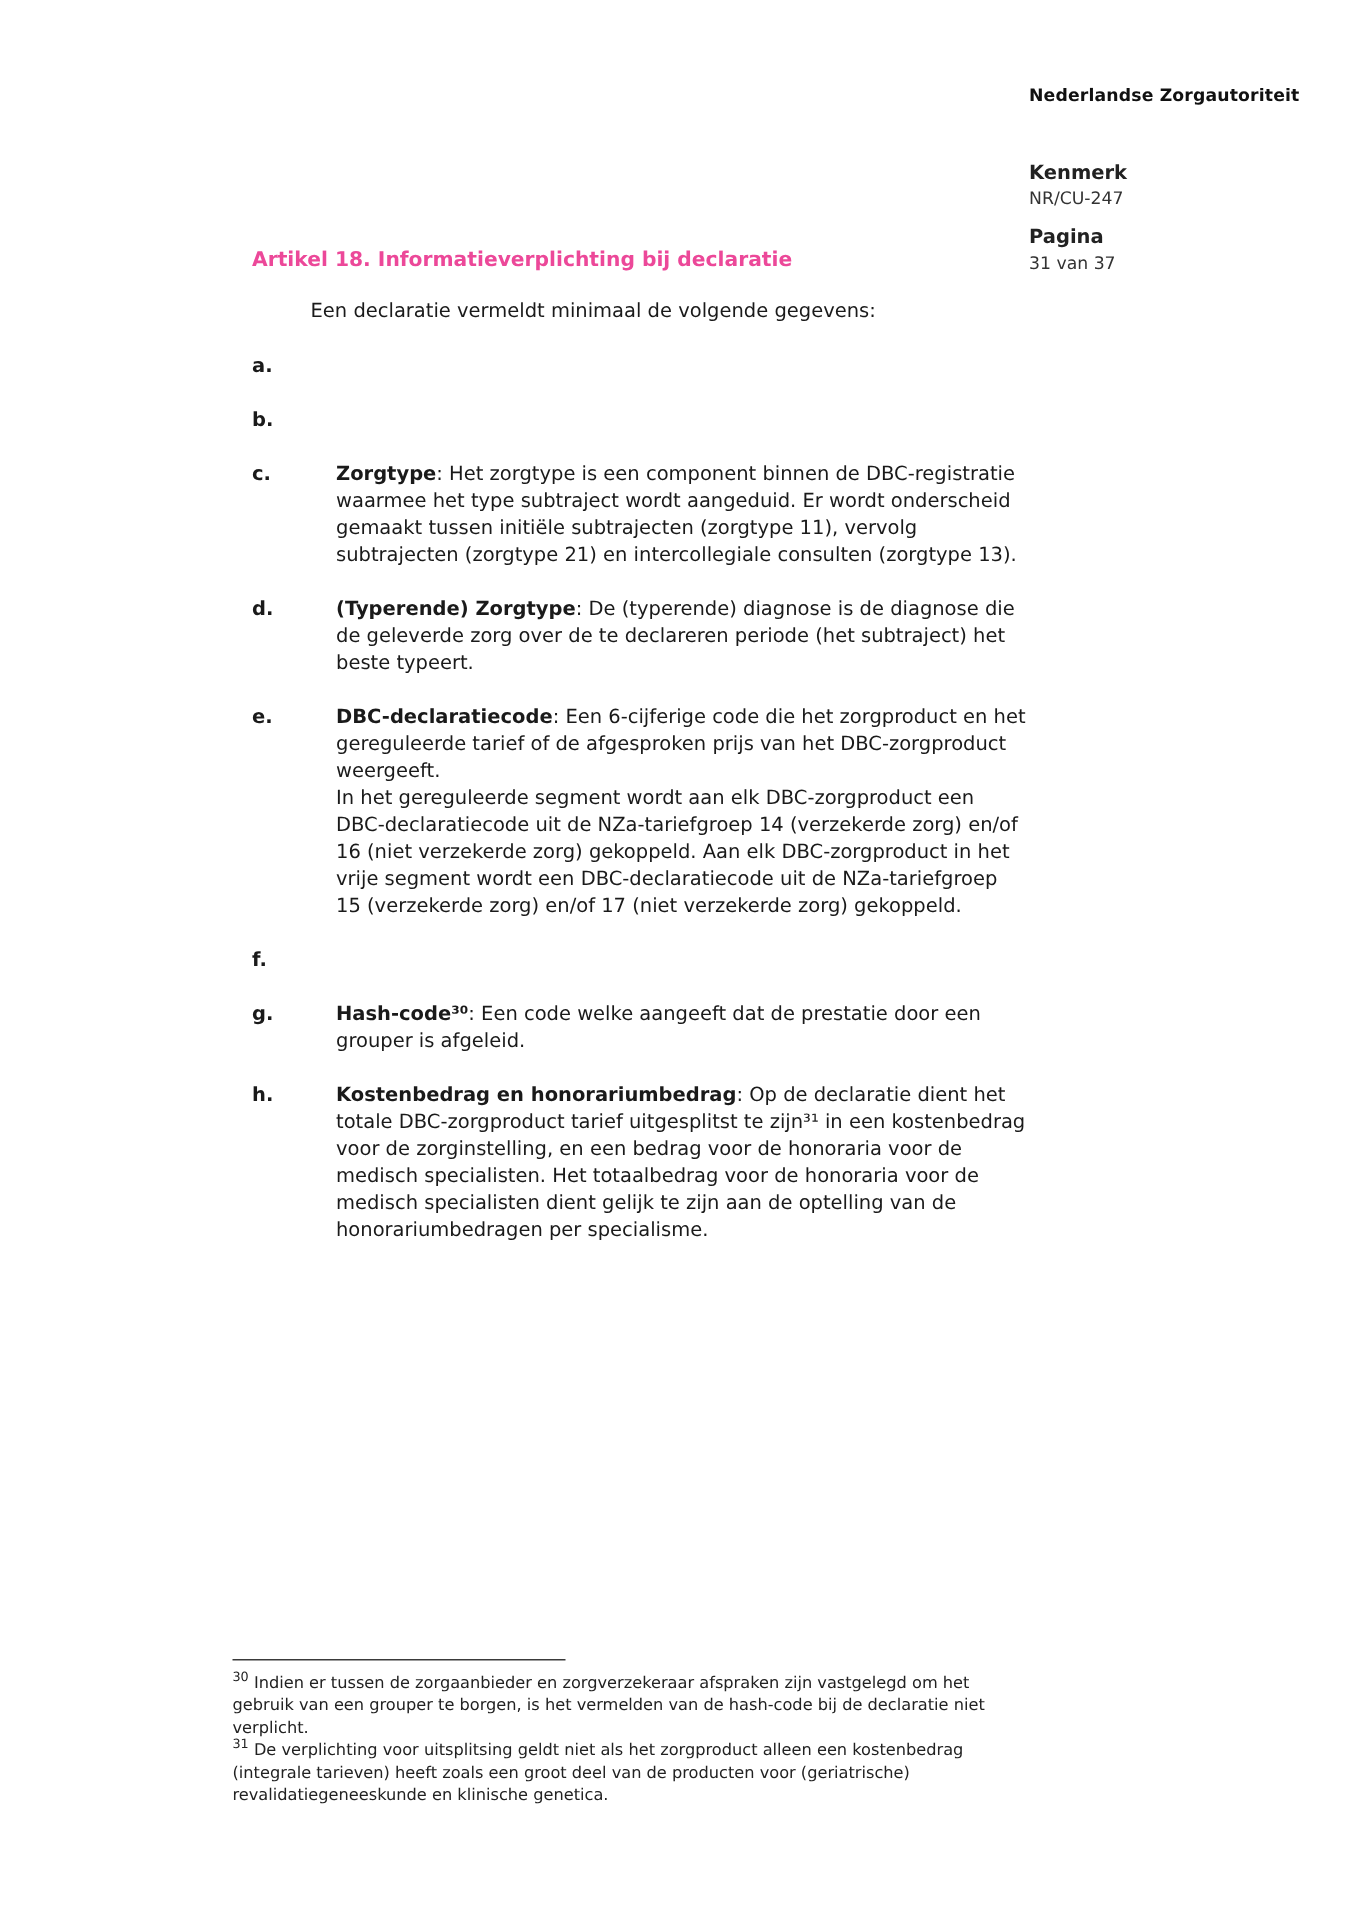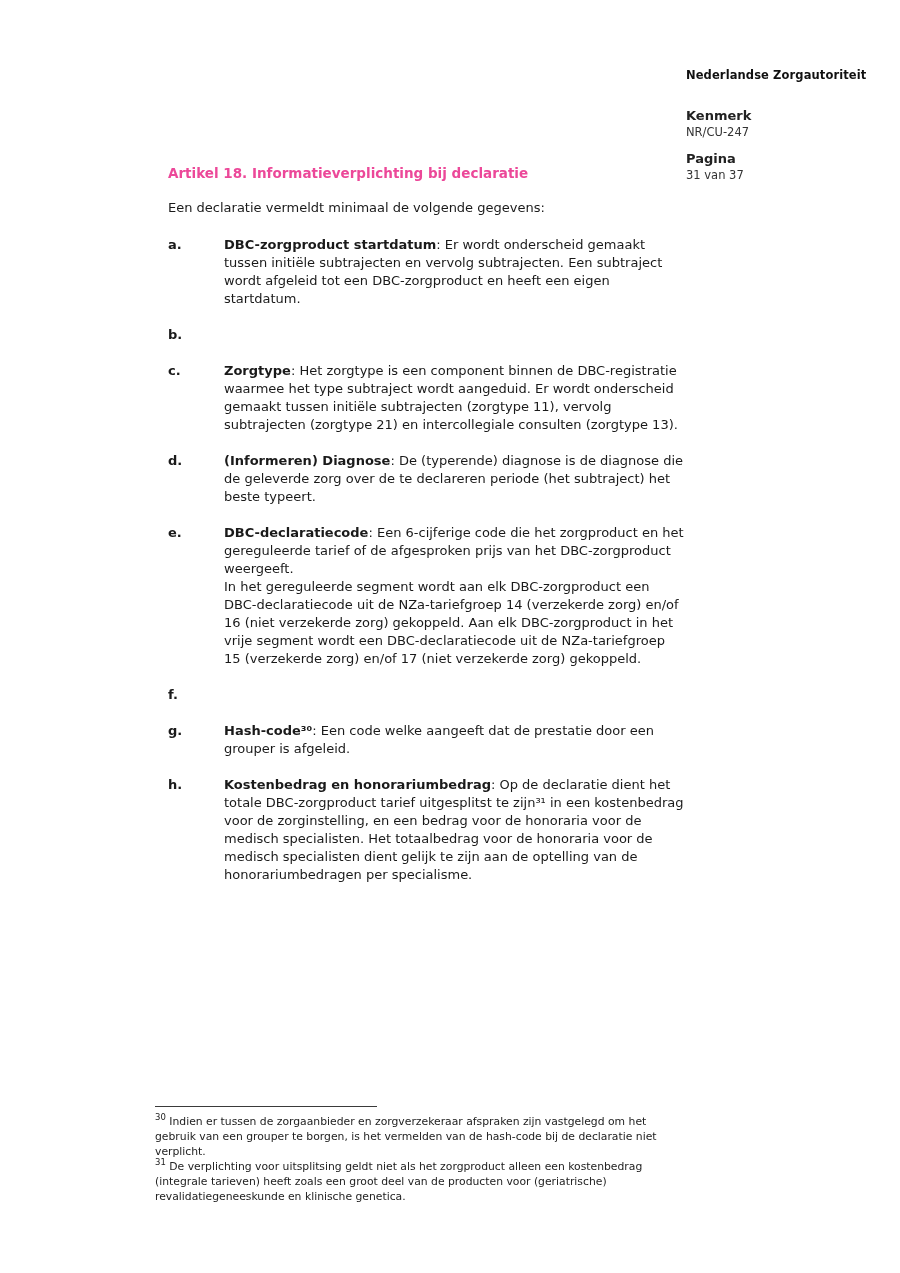--- a/index.html
+++ b/index.html
@@ -8,21 +8,21 @@
     width: 900px;
     height: 1273px;
     background: #ffffff;
     color: #1a1a1a;
     font-family: "DejaVu Sans", sans-serif;
     overflow: hidden;
   }
   .org {
     position: absolute;
     left: 686px;
-    top: 68px;
+    top: 56px;
     font-size: 11.5px;
     font-weight: bold;
     color: #111111;
     letter-spacing: 0.1px;
   }
   .meta {
     position: absolute;
     left: 686px;
     top: 108px;
   }
@@ -60,21 +60,21 @@
   }
   .section-row {
     display: flex;
     margin-top: 23px;
   }
   .section-number {
     width: 56px;
     flex-shrink: 0;
     font-weight: bold;
   }
-  .intro { margin-top: 17px; }
+  .intro { margin-top: 17px; margin-left: 39px; }
   .list { margin-top: 19px; }
   .item {
     display: flex;
     margin-bottom: 18px;
   }
   .item-letter {
     width: 56px;
     flex-shrink: 0;
     font-weight: bold;
   }
@@ -120,35 +120,34 @@
 
     <div class="article-heading">Artikel 18. Informatieverplichting bij declaratie</div>
 
 
     <div class="intro">Een declaratie vermeldt minimaal de volgende gegevens:</div>
 
     <div class="list">
 
       <div class="item">
         <div class="item-letter">a.</div>
-        <div class="item-body"><span class="term">DBC-zorgproduct startdatum</span><span>: Er wordt onderscheid gemaakt tussen initiële subtrajecten en vervolg subtrajecten. Een subtraject wordt afgeleid tot een DBC-zorgproduct en heeft een eigen startdatum.</span></div>
       </div>
 
       <div class="item">
         <div class="item-letter">b.</div>
       </div>
 
       <div class="item">
         <div class="item-letter">c.</div>
         <div class="item-body"><span class="term">Zorgtype</span><span>: Het zorgtype is een component binnen de DBC-registratie waarmee het type subtraject wordt aangeduid. Er wordt onderscheid gemaakt tussen initiële subtrajecten (zorgtype 11), vervolg subtrajecten (zorgtype 21) en intercollegiale consulten (zorgtype 13).</span></div>
       </div>
 
       <div class="item">
         <div class="item-letter">d.</div>
-        <div class="item-body"><span class="term">(Informeren) Diagnose</span><span>: De (typerende) diagnose is de diagnose die de geleverde zorg over de te declareren periode (het subtraject) het beste typeert.</span></div>
+        <div class="item-body"><span class="term">(Typerende) Zorgtype</span><span>: De (typerende) diagnose is de diagnose die de geleverde zorg over de te declareren periode (het subtraject) het beste typeert.</span></div>
       </div>
 
       <div class="item">
         <div class="item-letter">e.</div>
         <div class="item-body"><span class="term">DBC-declaratiecode</span><span>: Een 6-cijferige code die het zorgproduct en het gereguleerde tarief of de afgesproken prijs van het DBC-zorgproduct weergeeft.</span><div>In het gereguleerde segment wordt aan elk DBC-zorgproduct een DBC-declaratiecode uit de NZa-tariefgroep 14 (verzekerde zorg) en/of 16 (niet verzekerde zorg) gekoppeld. Aan elk DBC-zorgproduct in het vrije segment wordt een DBC-declaratiecode uit de NZa-tariefgroep 15 (verzekerde zorg) en/of 17 (niet verzekerde zorg) gekoppeld.</div></div>
       </div>
 
       <div class="item">
         <div class="item-letter">f.</div>
       </div>

